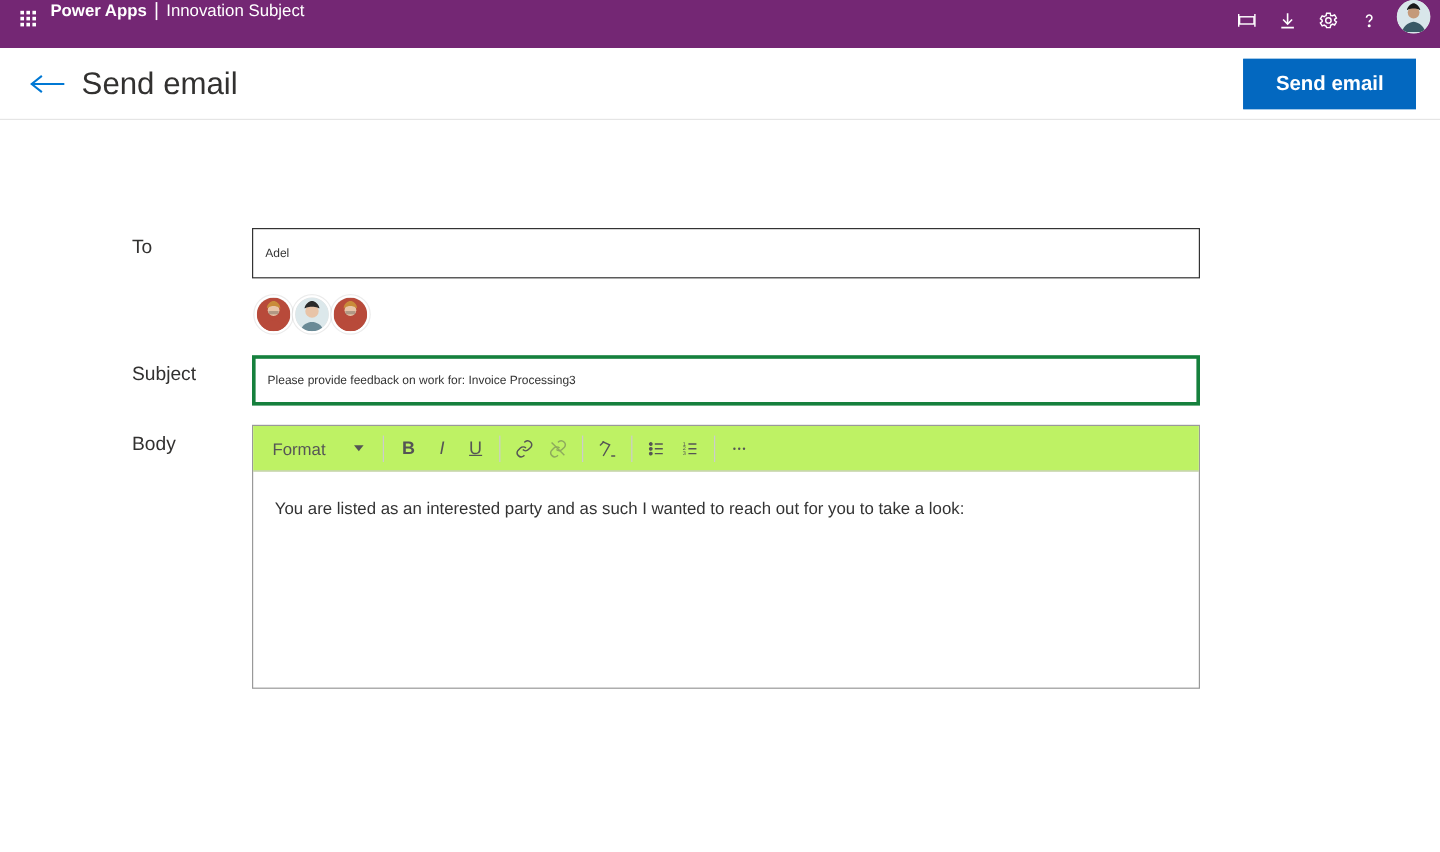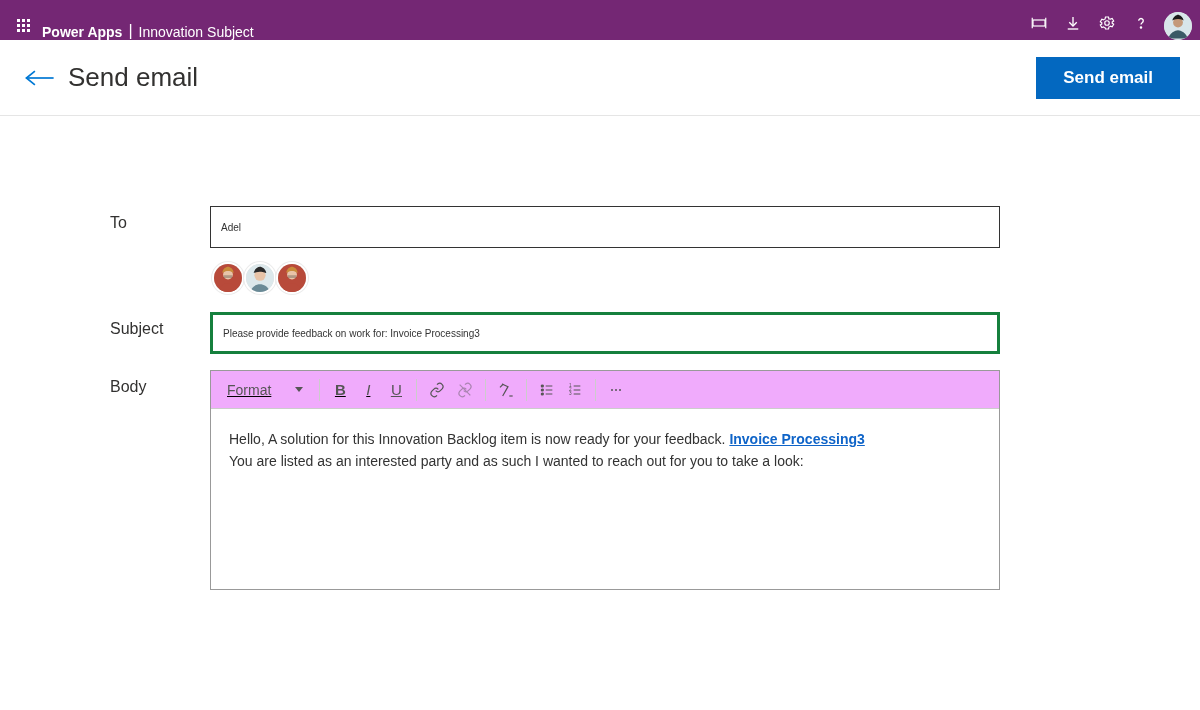--- a/index.html
+++ b/index.html
@@ -7,21 +7,21 @@
     font-family: "Segoe UI", -apple-system, sans-serif;
     background: #ffffff;
     width: 1200px;
     height: 710px;
     overflow: hidden;
   }
   .topbar {
     background: #742774;
     height: 40px;
     display: flex;
-    align-items: flex-end;
+    align-items: flex-start;
     color: #fff;
     padding: 0 8px;
   }
   .topbar .waffle {
     width: 30px; height: 30px;
     display:flex; align-items:center; justify-content:center;
     cursor:pointer;
   }
   .dots3x3 {
     display:grid; grid-template-columns:repeat(3,3px); grid-template-rows:repeat(3,3px);
@@ -37,21 +37,21 @@
     cursor:pointer; color:#fff;
   }
   .avatar-top {
     width:28px; height:28px; border-radius:50%; background:#e0e0e0; margin-left:6px;
     display:flex; align-items:center; justify-content:center; overflow:hidden;
     cursor:pointer;
   }
   .avatar-top svg { width:28px; height:28px; }
 
   .header {
-    height:76px; display:flex; align-items:center;
+    height:60px; display:flex; align-items:center;
     padding:0 20px; border-bottom:1px solid #e5e5e5;
     background:#fff;
   }
   .header .back {
     width:40px; height:40px; display:flex; align-items:center; justify-content:center;
     color:#0078d4; cursor:pointer; margin-right:8px;
   }
   .header .title { font-size:26px; font-weight:400; color:#323130; }
   .header .spacer { flex:1; }
   .header .btn {
@@ -86,22 +86,21 @@
     background:#e0e0e0;
   }
   .recip-avatar:first-child{ margin-left:0; }
 
   .editor {
     border:1px solid #999; background:#fff;
   }
   .toolbar {
     height:38px; border-bottom:1px solid #ccc;
     display:flex; align-items:center; padding:0 8px;
-    background:#f0abfc;
-    text-decoration:underline;
+    background:#bef264;
   }
   .tb-sep {
     width:1px; height:22px; background:#ccc; margin:0 6px;
   }
   .tb-btn {
     width:28px; height:28px; display:flex; align-items:center; justify-content:center;
     color:#555; cursor:pointer; font-size:15px;
   }
   .tb-format {
     display:flex; align-items:center; gap:24px; color:#555;
@@ -292,22 +291,19 @@
           <div class="tb-sep"></div>
           <div class="tb-btn">
             <svg width="16" height="16" viewBox="0 0 24 24" fill="currentColor">
                 <circle cx="6" cy="12" r="1.5"></circle>
                 <circle cx="12" cy="12" r="1.5"></circle>
                 <circle cx="18" cy="12" r="1.5"></circle>
               </svg>
           </div>
         </div>
         <div class="editor-body">
-          <div>
-            <span>Hello, A solution for this Innovation Backlog item is now ready for your feedback. </span><a class="link">Invoice Processing3</a>
-          </div>
           <div>You are listed as an interested party and as such I wanted to reach out for you to take a look:</div>
         </div>
       </div>
     </div>
   </div>
 
 </div>
 
 </body></html>

